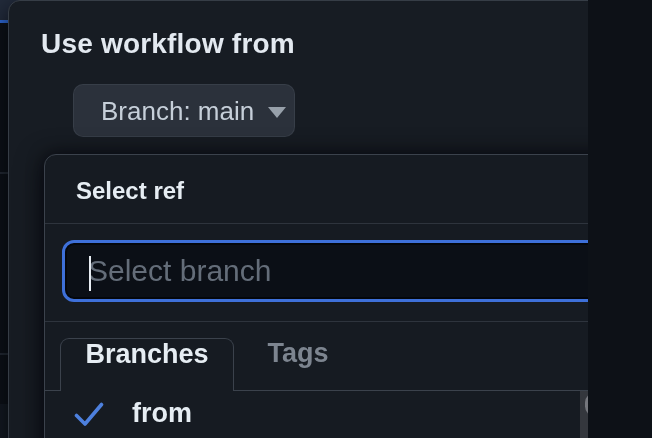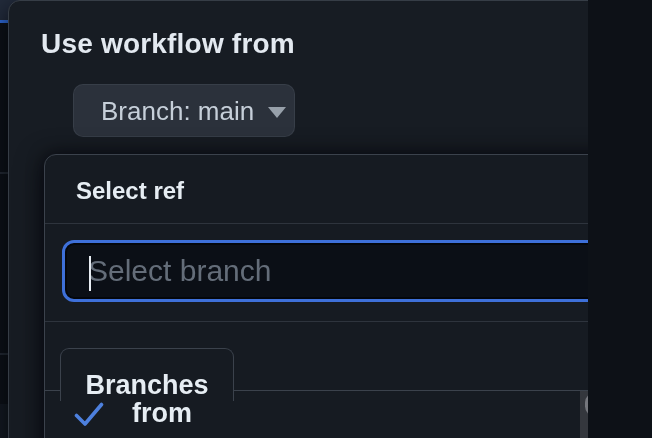--- a/index.html
+++ b/index.html
@@ -79,21 +79,21 @@
     color:#e6edf3;font-size:30px;padding:0 16px 0 21px;
     font-family:"Liberation Sans","DejaVu Sans",sans-serif;
   }
   .search-input::placeholder{color:#646d79;opacity:1;}
   .text-cursor{
     position:absolute;left:24px;top:13px;width:2px;height:35px;
     background:#e8edf3;z-index:2;
   }
 
   .tab{
-    position:absolute;top:193px;display:flex;align-items:flex-end;justify-content:center;
+    position:absolute;top:183px;display:flex;align-items:flex-start;justify-content:center;
     font-size:27px;white-space:nowrap;cursor:pointer;
   }
   .tab-active{
     left:15px;width:174px;height:53px;
     background:var(--dialog-bg);
     border:1px solid #3b424c;border-bottom:none;
     border-radius:9px 9px 0 0;
     font-weight:700;color:#e6edf3;z-index:3;
   }
   .tab-inactive{
@@ -147,20 +147,23 @@
         <span class="text-cursor"></span>
         <input class="search-input" type="text" placeholder="Select branch" style="">
       </div>
 
       <div class="divider divider-search"></div>
 
       <div class="tabline"></div>
       <div class="tab tab-active">
         <span>Branches</span>
       </div>
+      <div class="tab tab-inactive">
+        <span>Tags</span>
+      </div>
 
       <div class="list-item">
         <svg class="check-icon" width="30" height="25" viewBox="0 0 30 25" fill="none">
           <path d="M2.5 13.5 L11 22 L27.5 2.5" stroke="var(--check)" stroke-width="3.6" stroke-linecap="round" stroke-linejoin="round"></path>
         </svg>
         <span class="branch-name">from</span>
       </div>
 
       <div class="sb-track sb-track-inner">
         <div class="sb-thumb sb-thumb-inner"></div>

